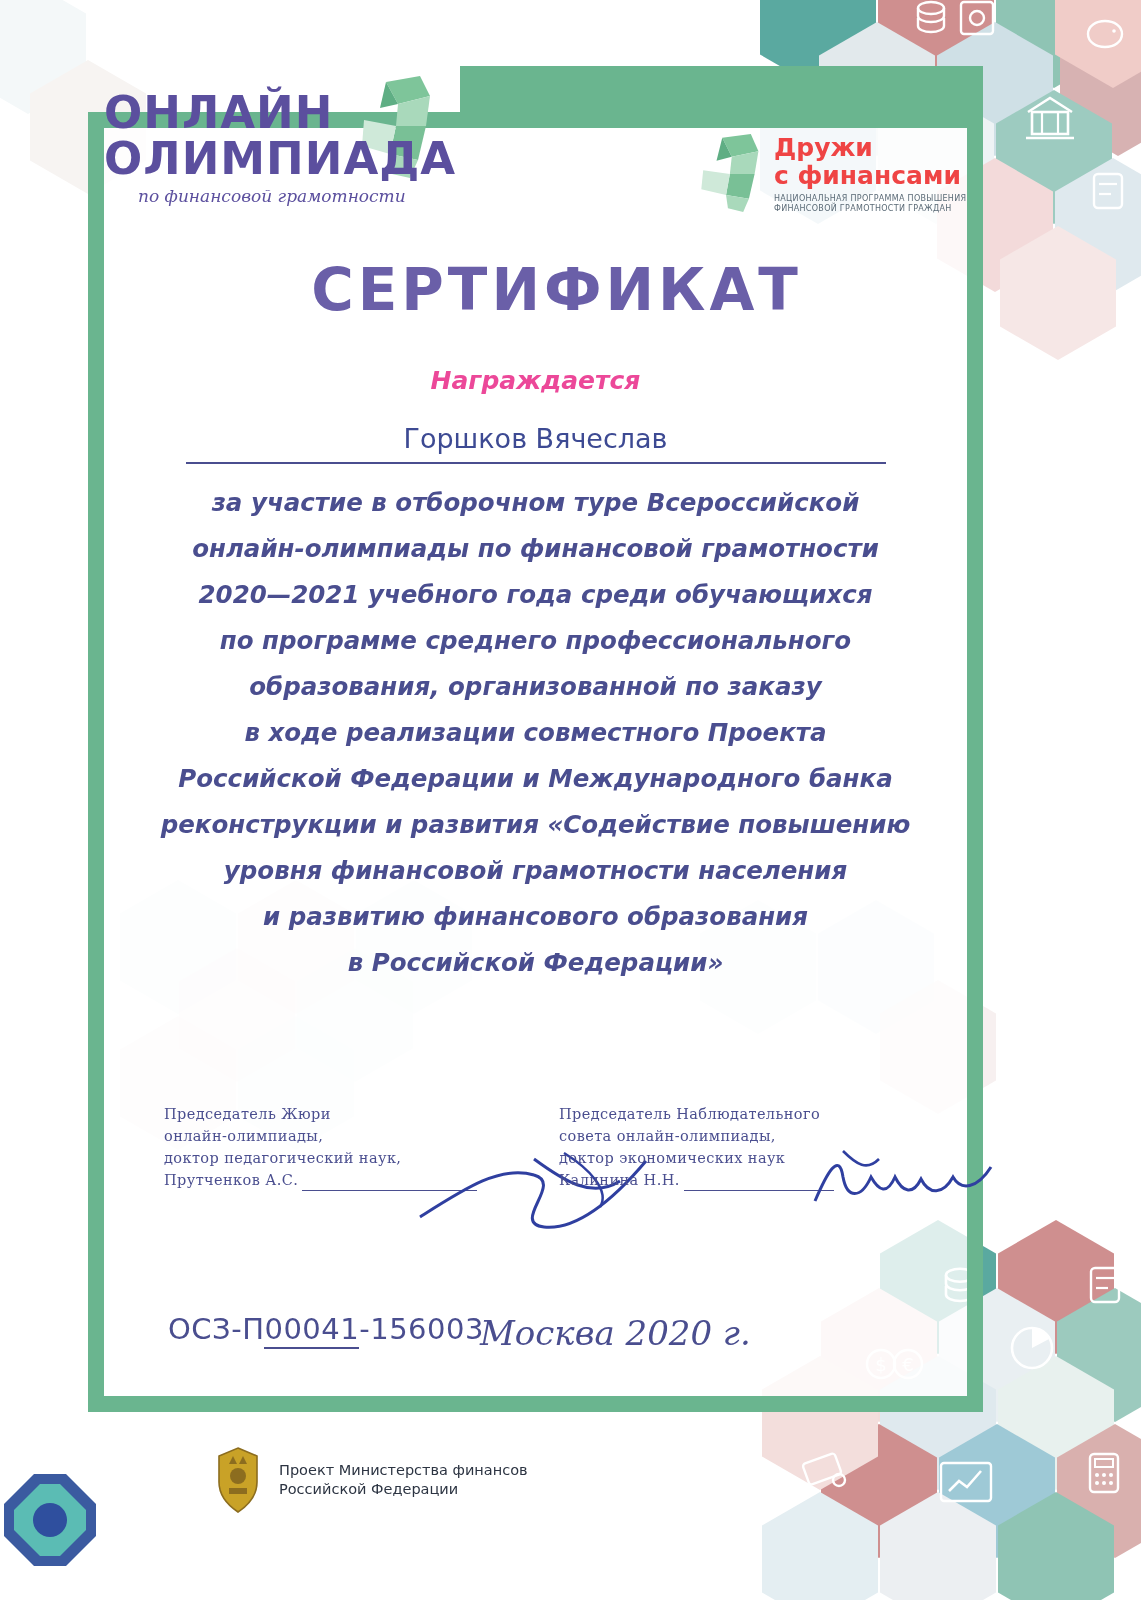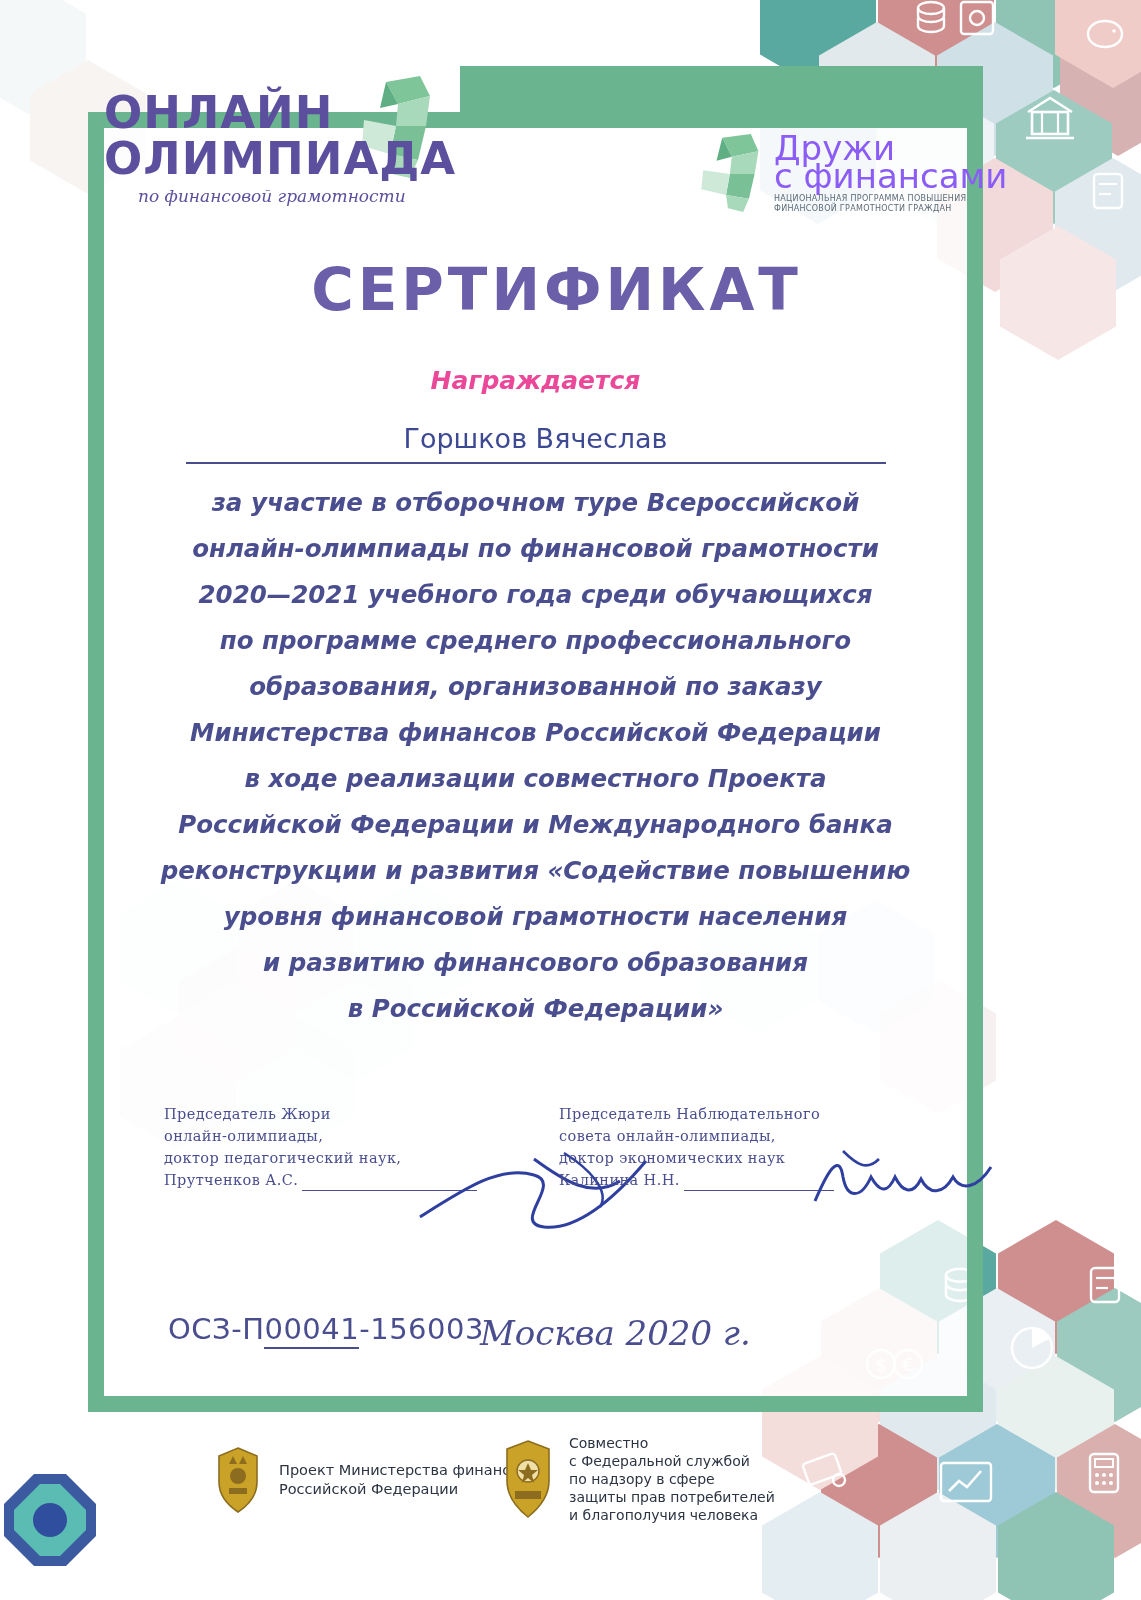--- a/index.html
+++ b/index.html
@@ -110,23 +110,23 @@
     left: 682px;
     top: 128px;
     width: 290px;
     height: 100px;
     z-index: 5;
   }
   .logo-right .r-title {
     position: absolute;
     left: 92px;
     top: 6px;
-    font-weight: normal;
-    font-size: 34px;
-    color: #8b5cf6;
+    font-weight: bold;
+    font-size: 25px;
+    color: #ef4444;
     line-height: 28px;
     white-space: nowrap;
   }
   .logo-right .r-sub {
     position: absolute;
     left: 92px;
     top: 66px;
     font-size: 8px;
     color: #5a6a76;
     line-height: 10px;
@@ -437,21 +437,20 @@
 <div class="cert-body">
   <div class="cert-title">СЕРТИФИКАТ</div>
   <div class="cert-sub">Награждается</div>
   <div class="cert-name">Горшков Вячеслав</div>
   <div class="cert-para">
     <div>за участие в отборочном туре Всероссийской</div>
     <div>онлайн-олимпиады по финансовой грамотности</div>
     <div>2020—2021 учебного года среди обучающихся</div>
     <div>по программе среднего профессионального</div>
     <div>образования, организованной по заказу</div>
-    <div>Министерства финансов Российской Федерации</div>
     <div>в ходе реализации совместного Проекта</div>
     <div>Российской Федерации и Международного банка</div>
     <div>реконструкции и развития «Содействие повышению</div>
     <div>уровня финансовой грамотности населения</div>
     <div>и развитию финансового образования</div>
     <div>в Российской Федерации»</div>
   </div>
 </div>
 
 <div class="signatures">
@@ -495,34 +494,19 @@
       <path d="M24 20 l4 -8 4 8 z M42 20 l-4 -8 -4 8 z" fill="#8c6d1f"></path>
       <circle cx="33" cy="32" r="8" fill="#8c6d1f"></circle>
       <path d="M24 44 h18 v6 h-18 z" fill="#8c6d1f"></path>
     </svg>
     <div class="min-text">
       <div>Проект Министерства финансов</div>
       <div>Российской Федерации</div>
     </div>
   </div>
 
-  <div class="min-block min2">
-    <svg width="66" height="84" viewBox="0 0 66 84">
-      <path d="M33 4 L54 12 V44 C54 60 43 72 33 80 C23 72 12 60 12 44 V12 Z" fill="#c9a227" stroke="#8c6d1f" stroke-width="1.6"></path>
-      <circle cx="33" cy="34" r="11" fill="#f0e0a8" stroke="#8c6d1f" stroke-width="1.4"></circle>
-      <path d="M33 26 l3 7 h7 l-6 5 2 8 -6 -5 -6 5 2 -8 -6 -5 h7 z" fill="#8c6d1f"></path>
-      <path d="M20 54 h26 v8 H20 z" fill="#8c6d1f"></path>
-    </svg>
-    <div class="min-text small">
-      <div>Совместно</div>
-      <div>с Федеральной службой</div>
-      <div>по надзору в сфере</div>
-      <div>защиты прав потребителей</div>
-      <div>и благополучия человека</div>
-    </div>
-  </div>
 </div>
 
 <svg class="corner-badge" viewBox="0 0 100 100">
   <path d="M34 4 L66 4 L96 34 L96 66 L66 96 L34 96 L4 66 L4 34 Z" fill="#3b5aa0"></path>
   <path d="M40 14 L60 14 L86 40 L86 60 L60 86 L40 86 L14 60 L14 40 Z" fill="#5bbcb4"></path>
   <circle cx="50" cy="50" r="17" fill="#2f4f9e"></circle>
 </svg>
 
 </body></html>

